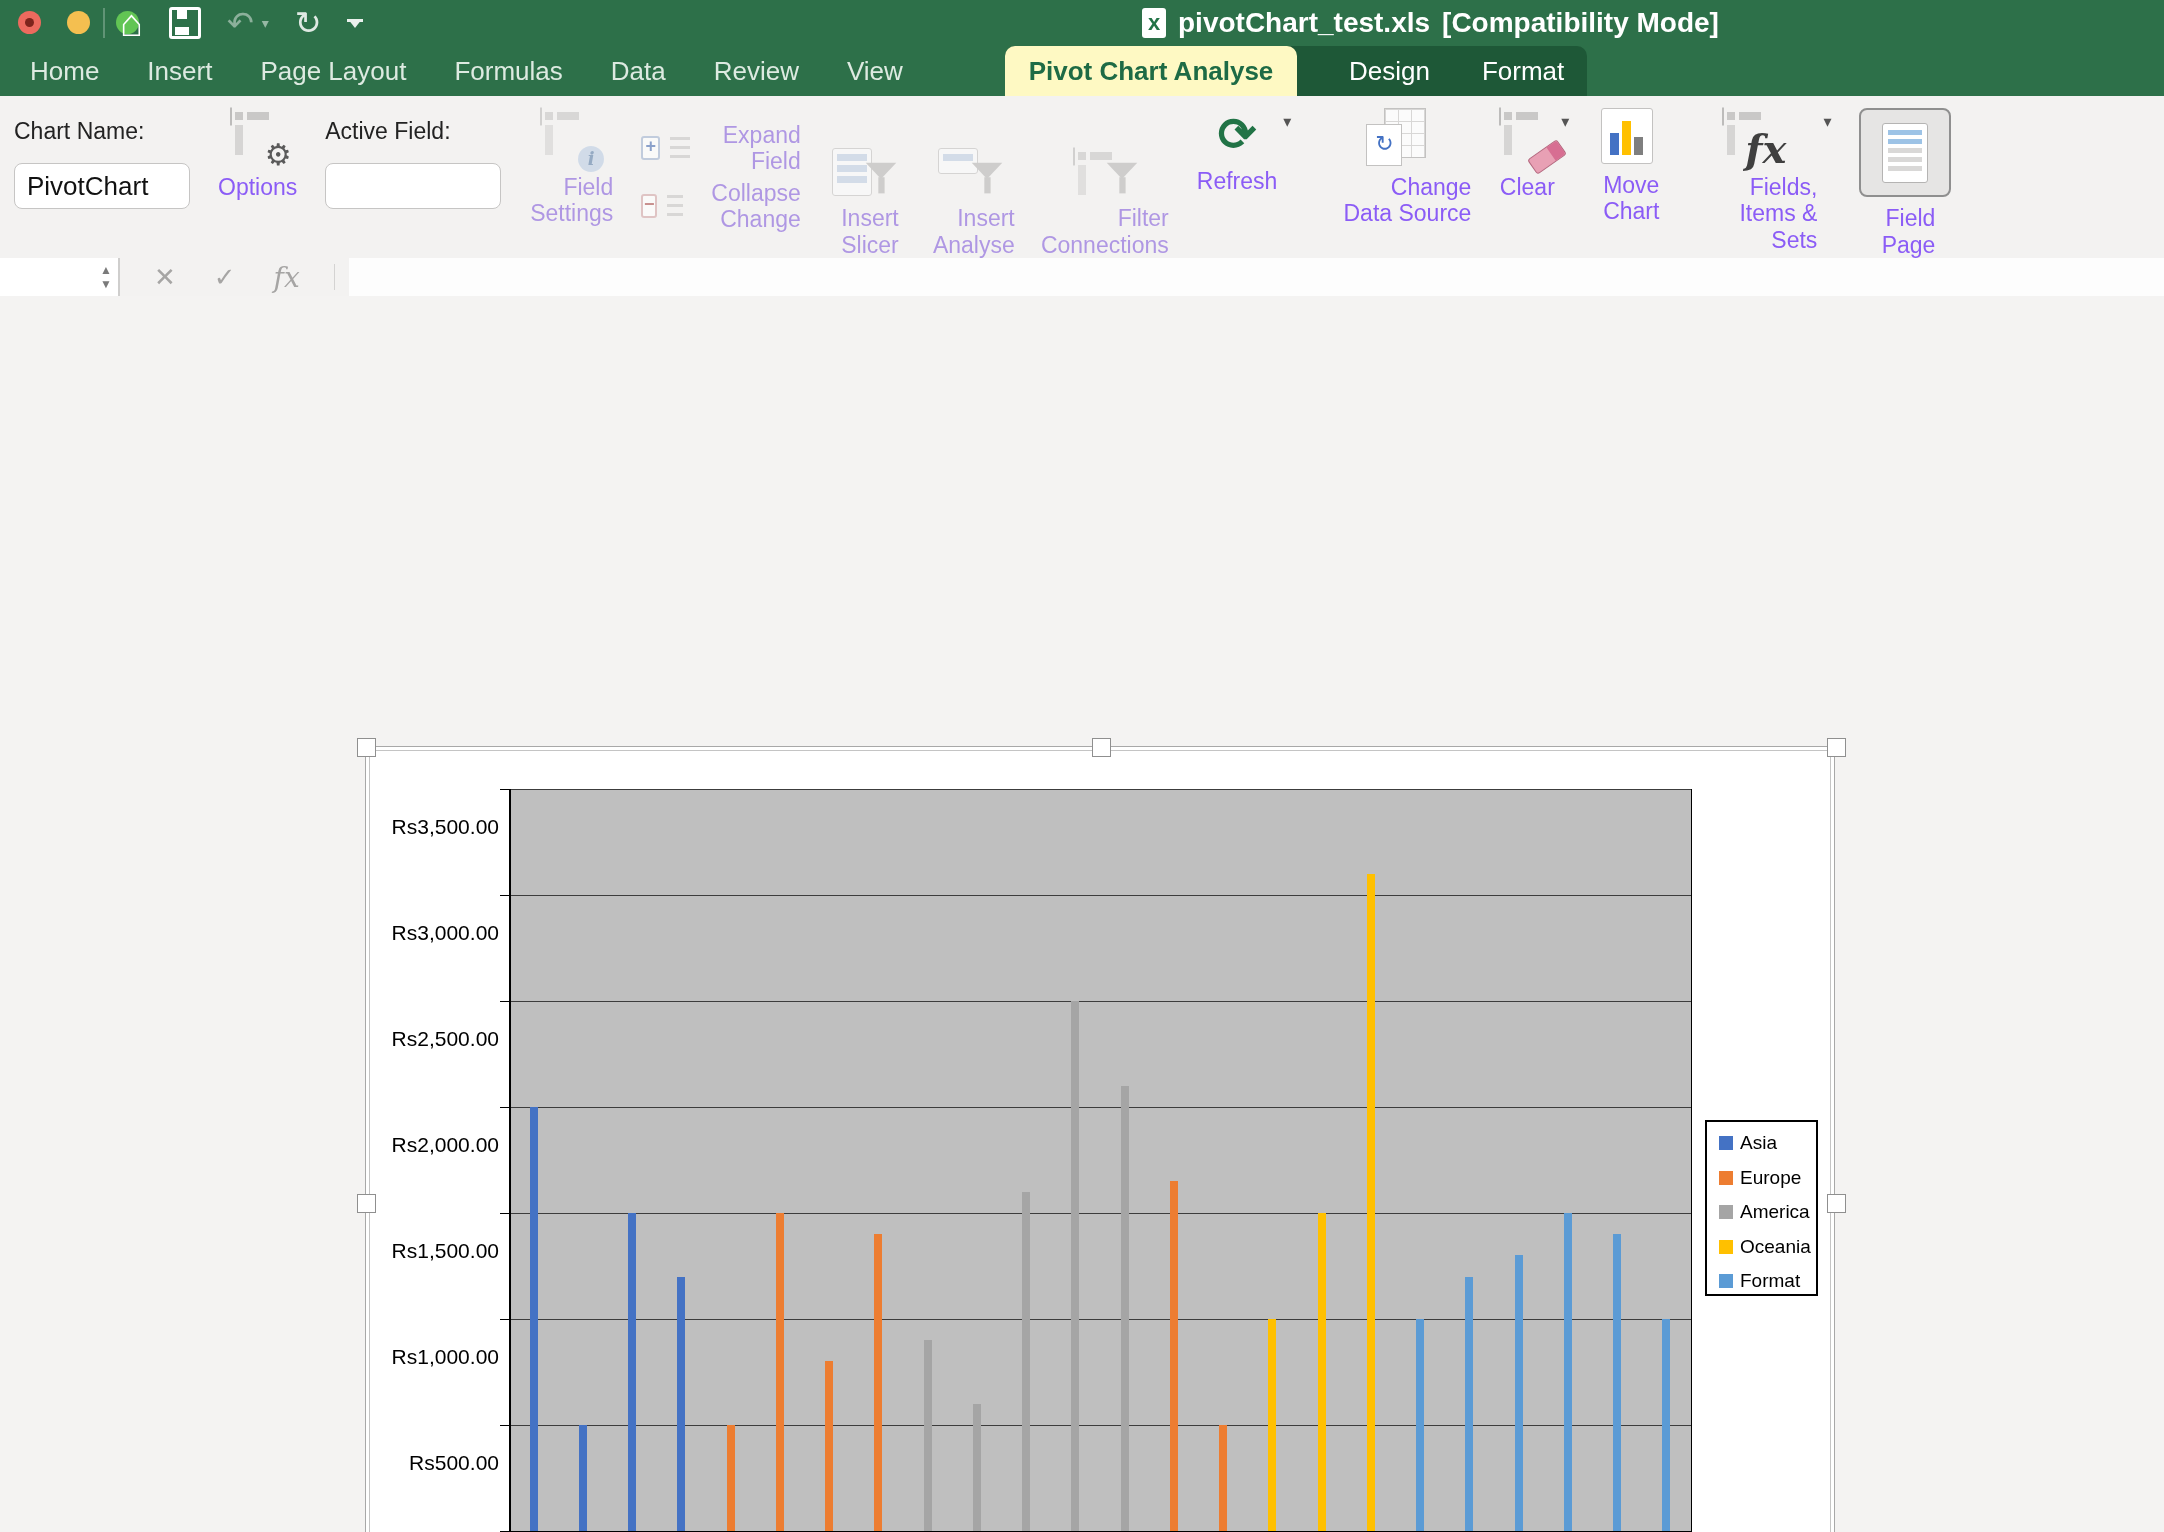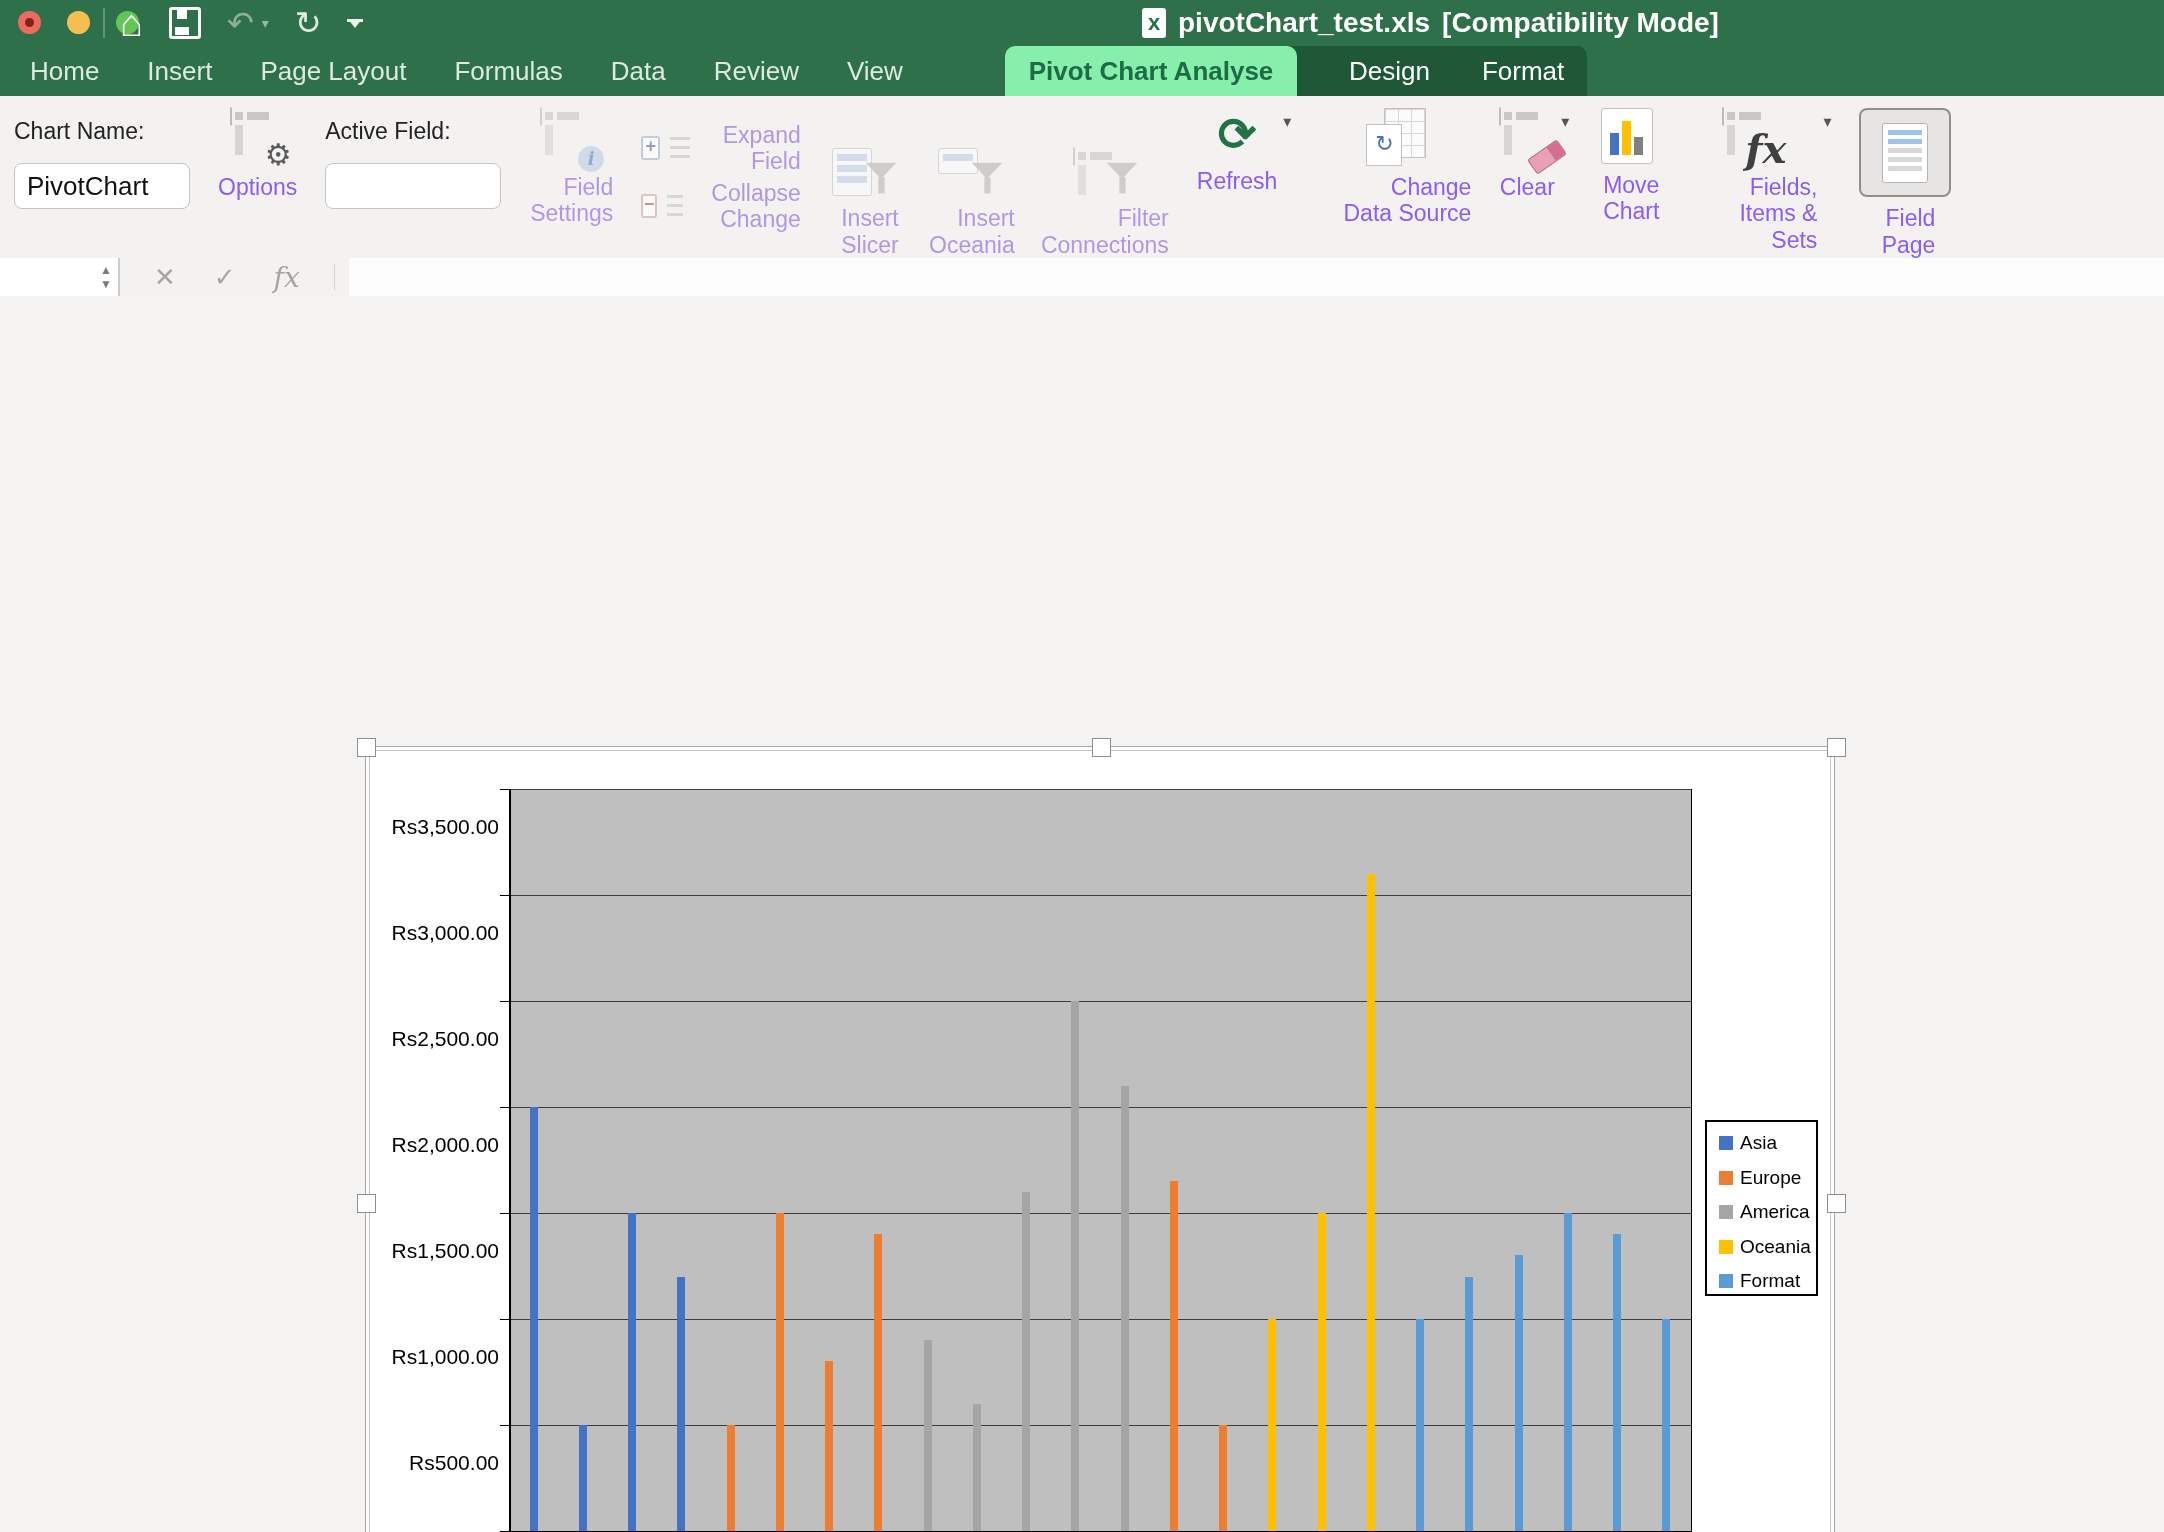--- a/index.html
+++ b/index.html
@@ -30,21 +30,21 @@
   .xlsicon{width:24px;height:30px;background:#fff;border-radius:3px;position:relative;}
   .xlsicon::after{content:"x";position:absolute;left:0;top:0;width:100%;height:100%;color:#217346;
       font-size:22px;font-weight:bold;text-align:center;line-height:30px;}
 
   
   .tabrow{position:absolute;left:0;top:46px;width:100%;height:50px;background:#2d7049;}
   .tabs-left{position:absolute;left:30px;top:0;height:50px;display:flex;align-items:center;gap:48px;}
   .rtab{color:#ddeae1;font-size:26px;font-weight:500;white-space:nowrap;}
   .ctx-band{position:absolute;left:1005px;top:0;width:582px;height:50px;background:#1e5837;
       border-radius:10px 10px 0 0;display:flex;align-items:center;}
-  .active-tab{height:50px;width:292px;background:#86efac;border-radius:10px 10px 0 0;
+  .active-tab{height:50px;width:292px;background:#fef9c3;border-radius:10px 10px 0 0;
       display:flex;align-items:center;justify-content:center;color:#1e6b45;font-size:26px;font-weight:bold;}
   .ctx-tab{color:#fff;font-size:26px;font-weight:500;margin-left:52px;white-space:nowrap;}
 
   
   .ribbon{position:absolute;left:0;top:96px;width:100%;height:162px;background:#f3f2f1;
       border-bottom:1px solid #d2d1d0;display:flex;align-items:stretch;}
   .rsep{width:1px;background:#d8d7d5;margin:10px 0;}
   .grp{display:flex;align-items:stretch;padding:0 14px;}
   .lbl{font-size:23px;color:#222;}
   .dimlbl{color:#b9b8b7;}
@@ -241,21 +241,21 @@
           </span>
         <span class="btn-lbl dimlbl" style="width:70px;">Insert Slicer</span>
       </div>
       <div class="btn-col dis">
         <span class="combo-ic">
             <span class="slicer-panel" style="height:26px;">
               <i></i>
             </span>
           <span class="funnel"></span>
           </span>
-        <span class="btn-lbl dimlbl" style="width:90px;">Insert Oceania</span>
+        <span class="btn-lbl dimlbl" style="width:90px;">Insert Analyse</span>
       </div>
       <div class="btn-col dis">
         <span class="combo-ic"><span class="panel-ic" style="width:36px;height:44px;"><i class="side"></i></span>
           <span class="funnel"></span></span>
         <span class="btn-lbl dimlbl" style="width:128px;">Filter Connections</span>
       </div>
     </div>
     <div class="rsep"></div>
 
     <div class="grp" style="gap:30px;">

